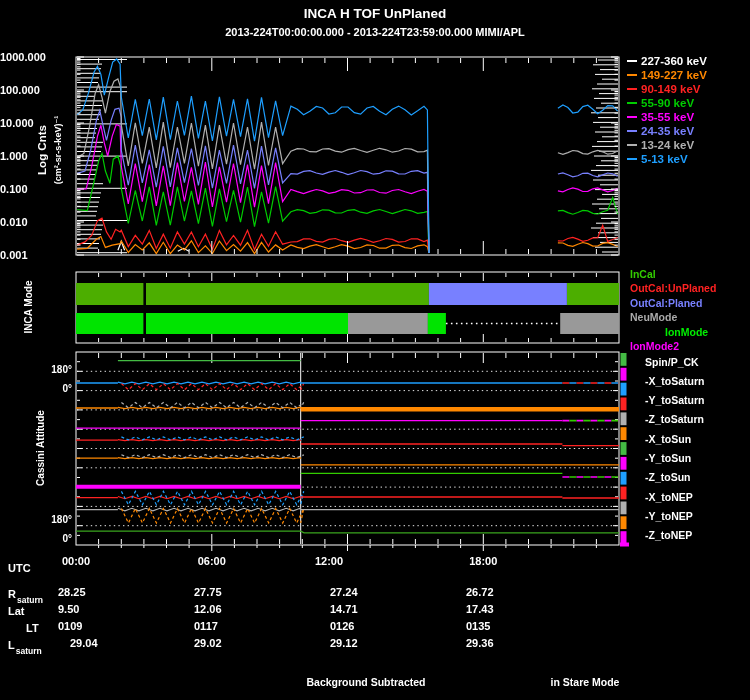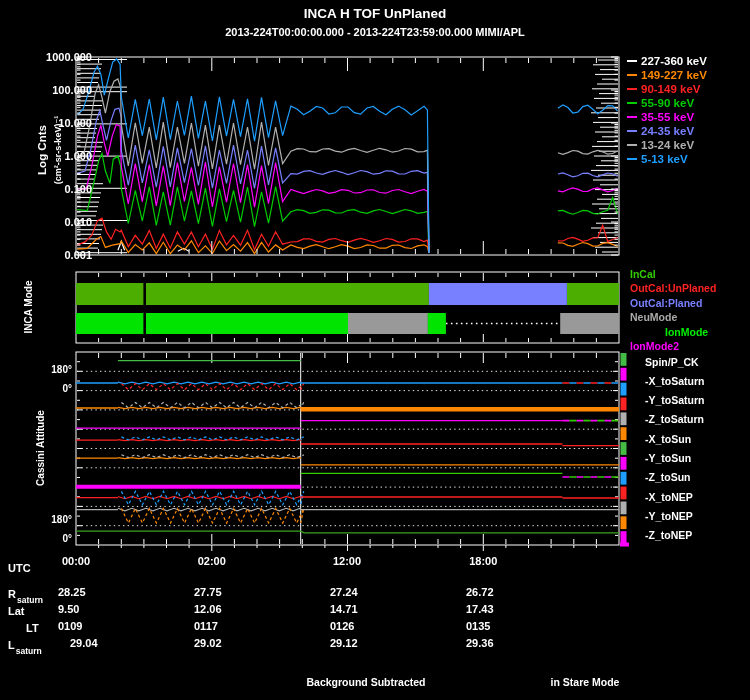--- a/index.html
+++ b/index.html
@@ -7,21 +7,21 @@
           font-family:"Liberation Sans","DejaVu Sans",sans-serif;font-weight:bold;color:#fff;}
   #plot{position:absolute;left:0;top:0;}
   .abs{position:absolute;white-space:nowrap;}
   .title{top:6px;left:375px;transform:translateX(-50%);font-size:13.5px;}
   .subtitle{top:26px;left:375px;transform:translateX(-50%);font-size:11px;}
   .vlab{transform:translate(-50%,-50%) rotate(-90deg);}
   .ylab1{left:42px;top:150px;font-size:11.5px;}
   .ylab2{left:58px;top:150px;font-size:9px;}
   .modelab{left:28px;top:307px;font-size:10px;}
   .attlab{left:40px;top:448px;font-size:10px;}
-  .ytick{position:absolute;left:0;width:72px;text-align:right;font-size:11px;margin-left:20px;}
+  .ytick{position:absolute;left:0;width:72px;text-align:left;font-size:11px;}
   .attytick{position:absolute;left:0;width:72px;text-align:right;font-size:10px;}
   .chleg{position:absolute;left:627px;display:flex;align-items:center;gap:4px;font-size:11.5px;}
   .chleg .dash{display:inline-block;width:10px;height:2.5px;}
   .mleg{position:absolute;left:630px;font-size:10.5px;}
   .aleg{position:absolute;left:645px;font-size:10.5px;color:#fff;}
   .utct{position:absolute;transform:translateX(-50%);font-size:11px;top:555px;}
   .utclab{left:8px;top:562px;font-size:11px;}
   .ephlab{position:absolute;left:8px;font-size:11px;}
   .ephlab .sub{font-size:8.5px;position:relative;top:5px;left:1px;}
   .ephval{position:absolute;font-size:11px;}
@@ -594,22 +594,22 @@
       <div class="aleg" style="top: 452px;">-Y_toSun</div>
       <div class="aleg" style="top: 471.3px;">-Z_toSun</div>
       <div class="aleg" style="top: 490.6px;">-X_toNEP</div>
       <div class="aleg" style="top: 509.9px;">-Y_toNEP</div>
       <div class="aleg" style="top: 529.2px;">-Z_toNEP</div>
     </div>
 
   <div class="abs utclab">UTC</div>
   <div id="utc-ticks">
       <div class="utct" style="left: 76px;">00:00</div>
-      <div class="utct" style="left: 211.75px;">02:00</div>
-      <div class="utct" style="left: 347px; text-align: right;">12:00</div>
+      <div class="utct" style="left: 211.75px;">06:00</div>
+      <div class="utct" style="left: 329px; text-align: right;">12:00</div>
       <div class="utct" style="left: 483.25px;">18:00</div>
     </div>
   <div id="eph">
       <div class="ephlab" style="top: 588px;"><span>R</span><span class="sub">saturn</span></div>
       <div class="ephval" style="top: 586px; left: 58px;">28.25</div>
       <div class="ephval" style="top: 586px; left: 194px;">27.75</div>
       <div class="ephval" style="top: 586px; left: 330px;">27.24</div>
       <div class="ephval" style="top: 586px; left: 466px;">26.72</div>
       <div class="ephlab" style="top: 605px;"><span>Lat</span></div>
       <div class="ephval" style="top: 603px; left: 58px;">9.50</div>

